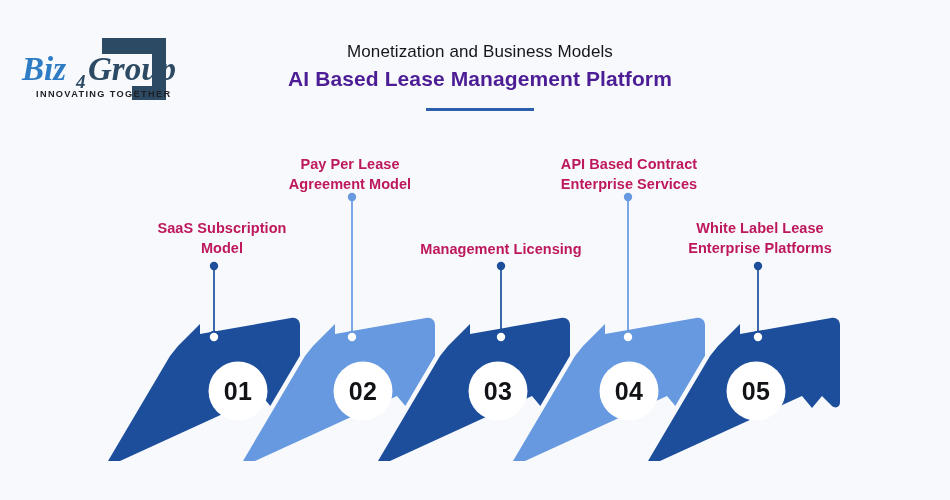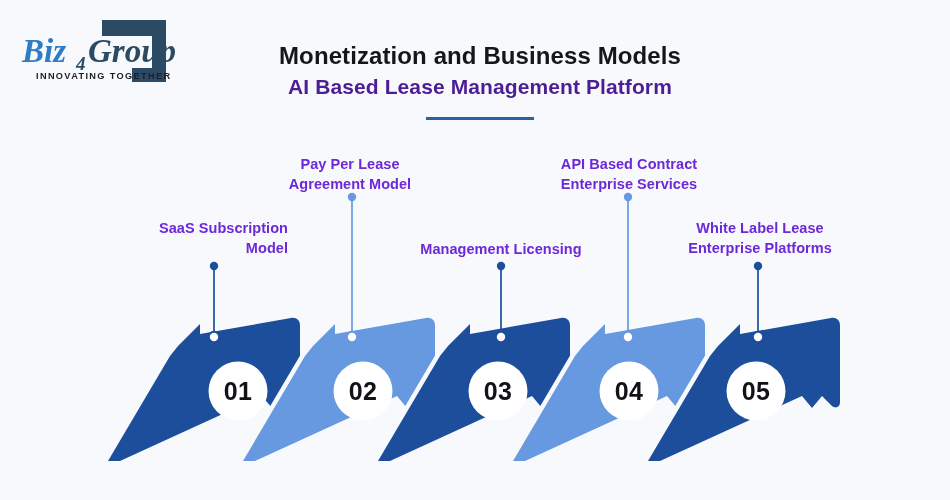--- a/index.html
+++ b/index.html
@@ -6,32 +6,32 @@
   html,body { width:950px; height:500px; }
   body {
     background:#f7f9fc;
     font-family:"Liberation Sans", sans-serif;
     position:relative;
     overflow:hidden;
   }
 
   
   #logo {
-    position:absolute; left:14px; top:12px;
+    position:absolute; left:14px; top:30px;
     width:166px; height:76px;
   }
   #logo svg { display:block; }
 
   
   #header {
     position:absolute; left:250px; top:42px; width:460px;
     text-align:center;
   }
   #title-main {
-    font-size:24px; font-weight:700; color:#15161a;
+    font-size:17px; font-weight:400; color:#15161a;
     letter-spacing:.1px; line-height:1.18;
     white-space:nowrap;
   }
   #title-sub {
     font-size:21px; font-weight:700; color:#4c1d95;
     letter-spacing:.1px; line-height:1.25; margin-top:4px;
     white-space:nowrap;
   }
   #title-rule {
     width:108px; height:3px; background:#2b5fac;
@@ -40,21 +40,21 @@
 
   
   #stage { position:absolute; inset:0; }
   #stage > svg { position:absolute; left:0; top:0; }
 
   .step-label {
     position:absolute;
     text-align:center;
     font-size:14.5px;
     font-weight:700;
-    color:#6d28d9;
+    color:#be185d;
     line-height:1.38;
     letter-spacing:.05px;
     white-space:pre-line;
   }
   .num-text {
     font-size:25px; font-weight:700; fill:#111317;
     font-family:"Liberation Sans", sans-serif;
     letter-spacing:.4px;
   }
 </style>
@@ -145,21 +145,21 @@
         <text x="629" y="400" text-anchor="middle" class="num-text">04</text>
       </g>
       <g>
         <circle cx="756" cy="391" r="29.5" fill="#ffffff"></circle>
         <text x="756" y="400" text-anchor="middle" class="num-text">05</text>
       </g>
     </svg>
 </div>
 
 <div id="labels">
-    <div class="step-label" style="left: 140px; top: 218px; width: 148px; text-align: right;">SaaS Subscription
+    <div class="step-label" style="left: 148px; top: 218px; width: 148px;">SaaS Subscription
 Model</div>
     <div class="step-label" style="left: 274px; top: 154px; width: 152px;">Pay Per Lease
 Agreement Model</div>
     <div class="step-label" style="left: 420px; top: 239px; width: 162px;">Management Licensing</div>
     <div class="step-label" style="left: 545px; top: 154px; width: 168px;">API Based Contract
 Enterprise Services</div>
     <div class="step-label" style="left: 672px; top: 218px; width: 176px;">White Label Lease
 Enterprise Platforms</div>
   </div>
 

